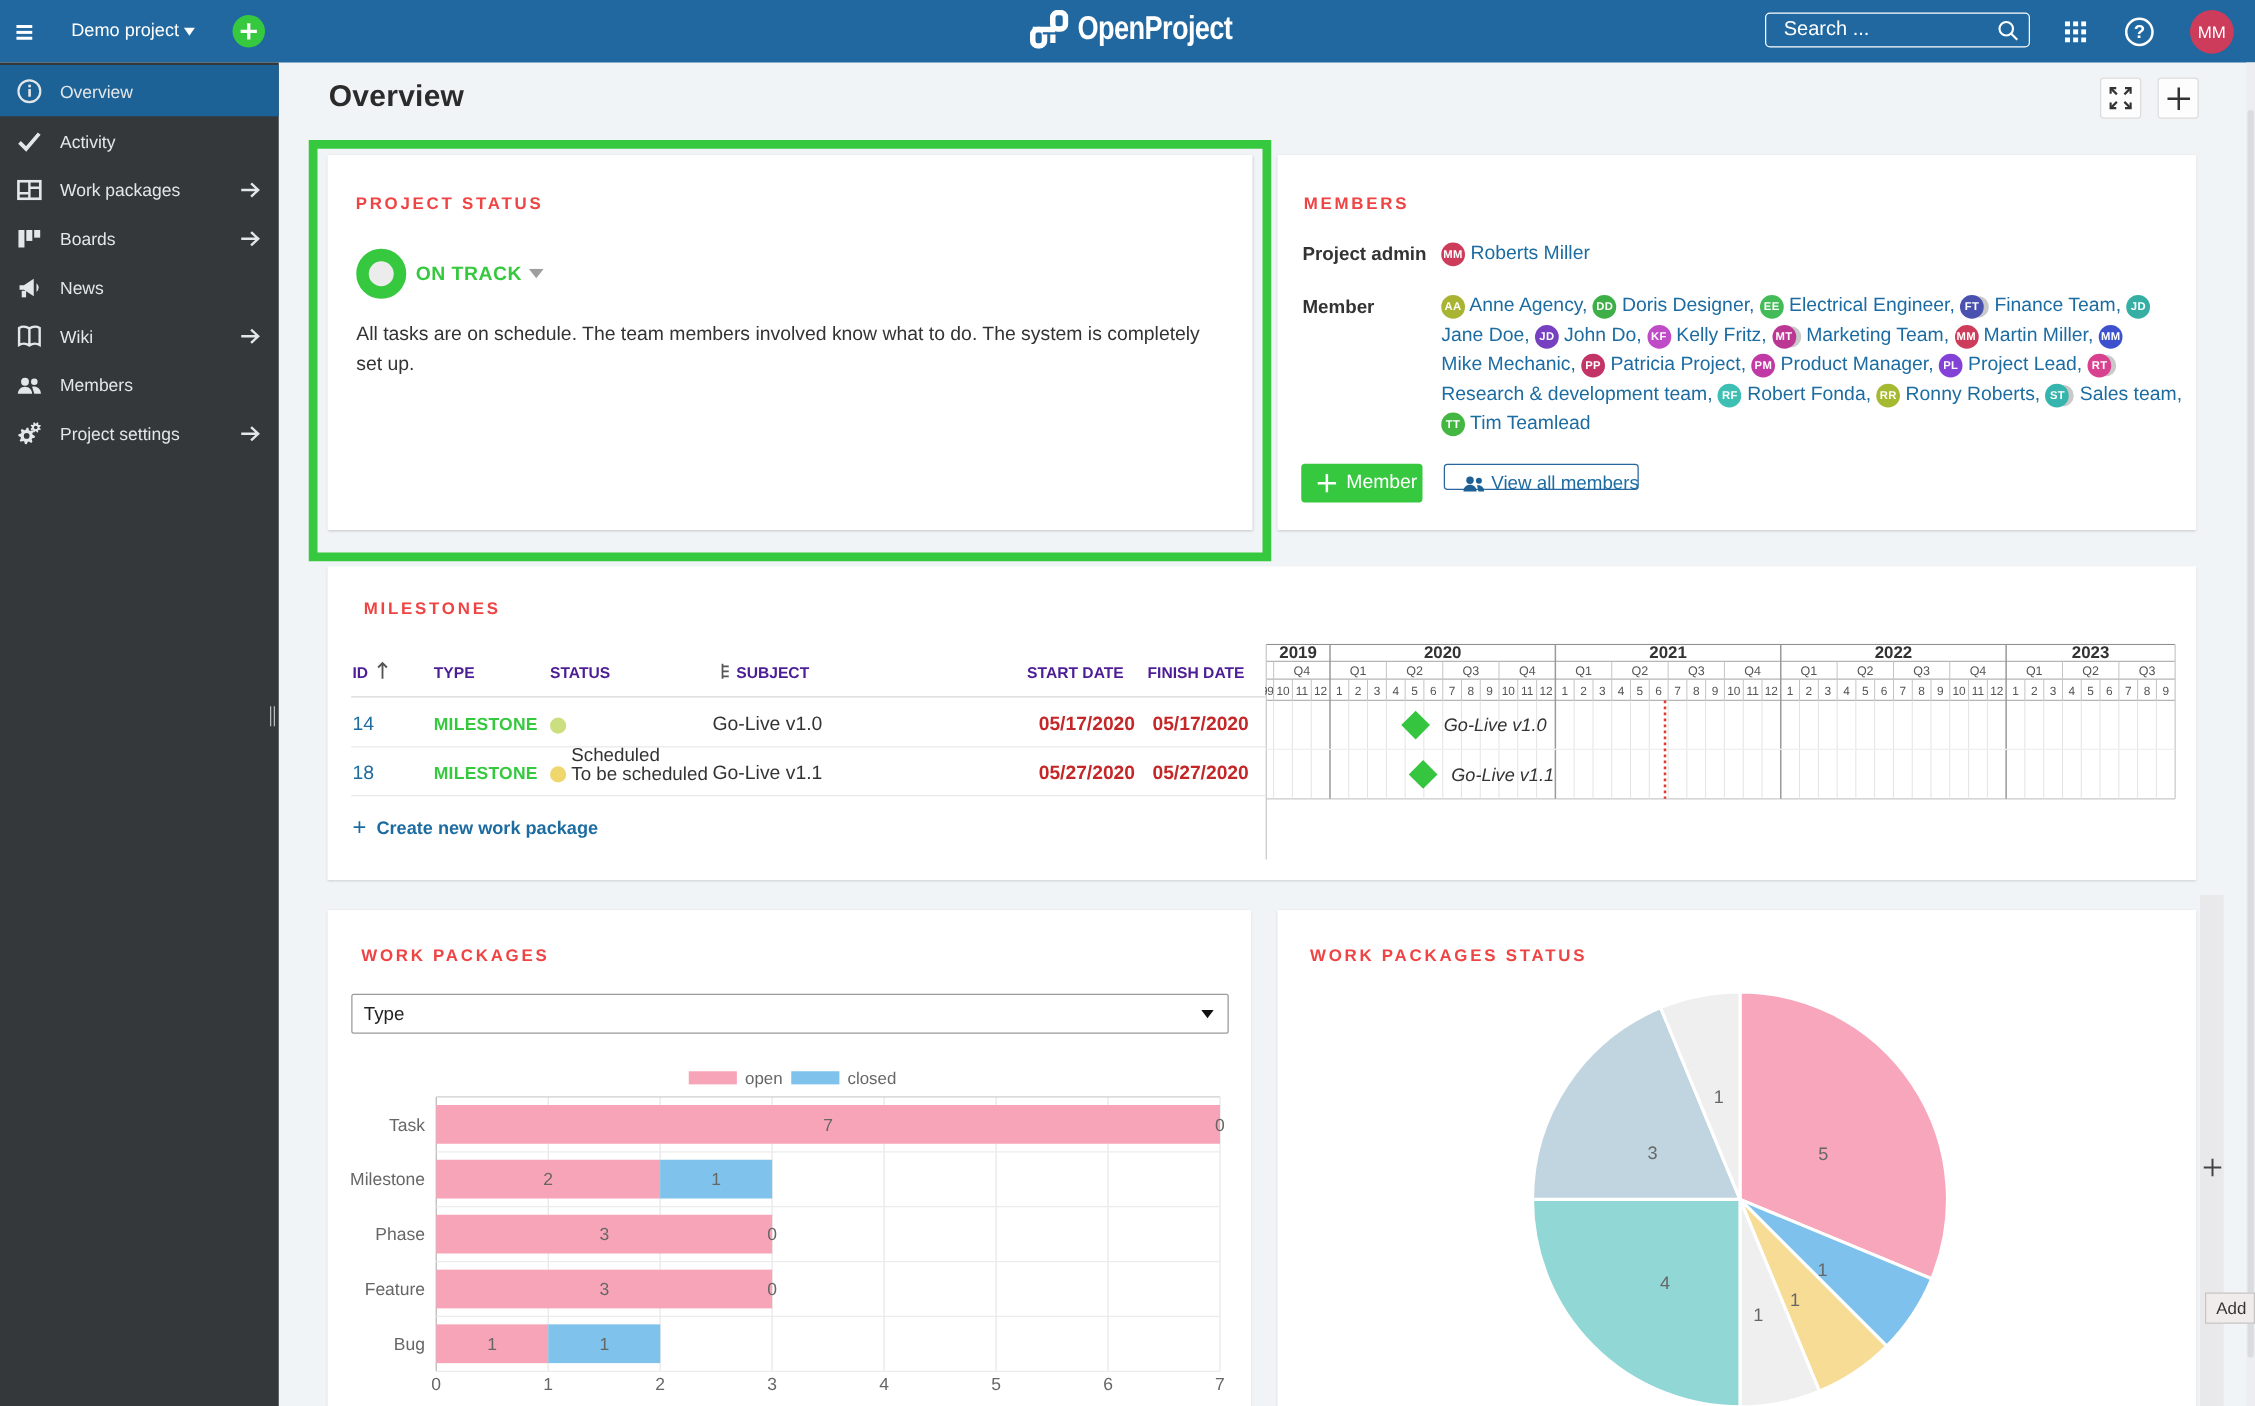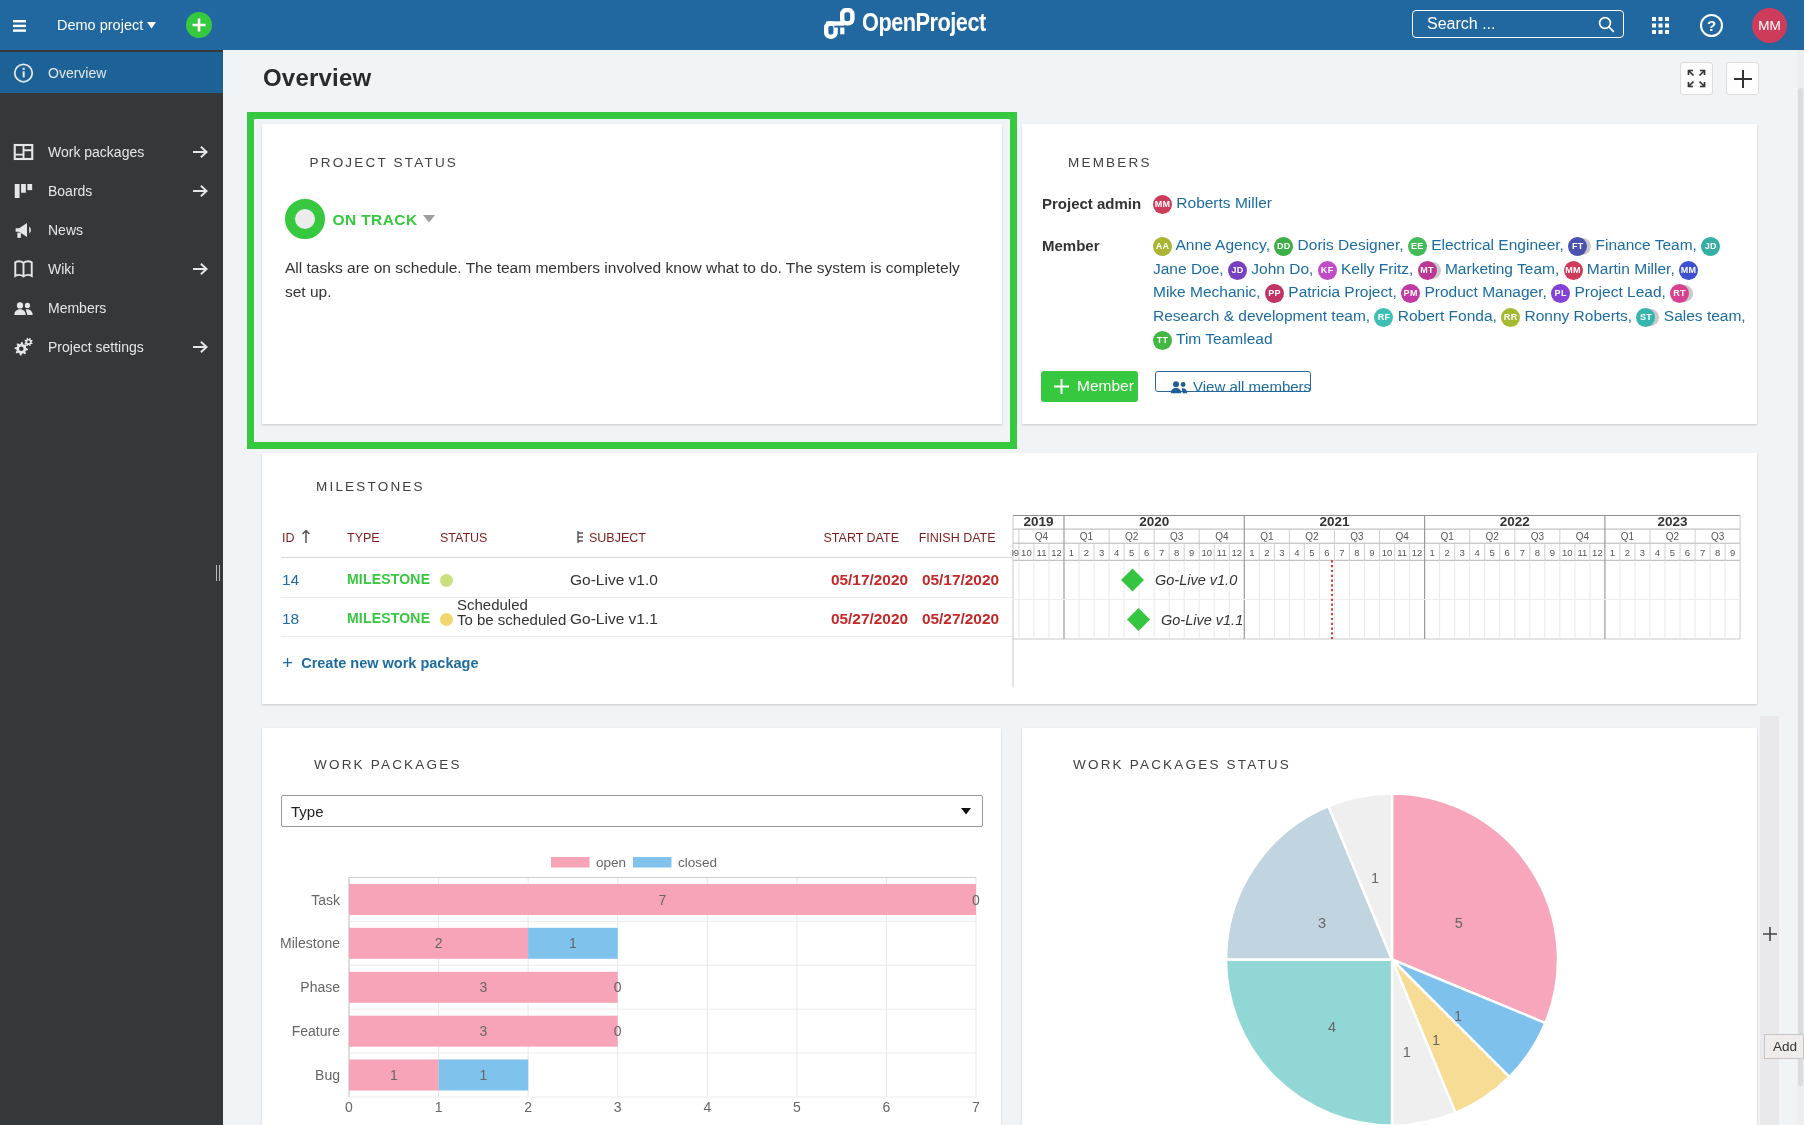--- a/index.html
+++ b/index.html
@@ -15,30 +15,30 @@
   .menu-item .lbl { position:absolute; left:48px; top:50%; transform:translateY(-50%); }
   .menu-item .ico { position:absolute; left:13px; top:50%; transform:translateY(-50%); width:21px; height:21px; }
   .menu-item .arr { position:absolute; right:14px; top:50%; transform:translateY(-50%); width:18px; height:14px; }
   #mi-active { background:#1D6297; height:41px; }
 
   
   #ovtitle { position:absolute; left:263px; top:64px; font-size:24px; font-weight:bold; color:#2b2b2b; letter-spacing:.2px;}
   .topbtn { position:absolute; top:62px; width:33px; height:33px; background:#fdfdfd; border:1px solid #dcdcdc; border-radius:3px; }
 
   .card { position:absolute; background:#fff; box-shadow:0 1px 2px rgba(0,0,0,.18); }
-  .wtitle { position:absolute; font-size:13.5px; font-weight:normal; color:#404040; letter-spacing:2.2px;margin-left:25px; }
+  .wtitle { position:absolute; font-size:13.5px; font-weight:bold; color:#ef4444; letter-spacing:2.2px; }
 
   
   #gframe { position:absolute; left:247px; top:112px; width:770px; height:337px; border:7px solid #36C83F; }
 
   a.lnk { color:#1c6ca2; text-decoration:none; }
   .mrow { font-size:15.5px; color:#333; white-space:nowrap; }
   .av { display:inline-block; position:relative; top:-4.5px; width:19px; height:19px; border-radius:50%; color:#fff; font-size:9px; font-weight:bold; text-align:center; line-height:19px; vertical-align:-3.5px; letter-spacing:.3px; }
   .av.grp { box-shadow:5px 0 0 -1px #c9c9c9; margin-right:4px; }
-  .th { position:absolute; font-size:12.5px; font-weight:normal; color:#7f1d1d; }
+  .th { position:absolute; font-size:12.5px; font-weight:bold; color:#4c1d95; }
   .td { position:absolute; font-size:15.5px; color:#333; }
 </style>
 </head>
 <body>
 
 <div id="topbar">
   <svg class="abs" style="left:13px;top:20px" width="13" height="12" viewBox="0 0 13 12">
     <rect x="0" y="0" width="13" height="2.4" fill="#fff"></rect>
     <rect x="0" y="4.7" width="13" height="2.4" fill="#fff"></rect>
     <rect x="0" y="9.4" width="13" height="2.4" fill="#fff"></rect>
@@ -88,20 +88,26 @@
 </div>
 
 <div id="sidebar">
   <div class="menu-item" id="mi-active" style="top:2px;">
     <svg class="ico" viewBox="0 0 24 24">
         <circle cx="12" cy="12" r="10" fill="none" stroke="#E3E7E9" stroke-width="2"></circle>
         <rect x="11" y="10" width="2.4" height="7" fill="#E3E7E9"></rect>
         <rect x="11" y="6" width="2.4" height="2.4" fill="#E3E7E9"></rect>
       </svg>
     <span class="lbl">Overview</span>
+  </div>
+  <div class="menu-item" style="top:43px;">
+    <svg class="ico" viewBox="0 0 24 24">
+        <path d="M3 13 L9 19 L21 5" fill="none" stroke="#E3E7E9" stroke-width="3.4"></path>
+      </svg>
+    <span class="lbl">Activity</span>
   </div>
   <div class="menu-item" style="top:82px;">
     <svg class="ico" viewBox="0 0 24 24">
         <rect x="2" y="4" width="20" height="16" fill="none" stroke="#E3E7E9" stroke-width="2.4"></rect>
         <path d="M2 15 H12 M12 10 H22 M12 4 V20" stroke="#E3E7E9" stroke-width="2.2"></path>
       </svg>
     <span class="lbl">Work packages</span>
     <svg class="arr" viewBox="0 0 20 16">
         <path d="M2 8 H17 M11 2 L17.5 8 L11 14" fill="none" stroke="#E3E7E9" stroke-width="2.2"></path>
       </svg>

